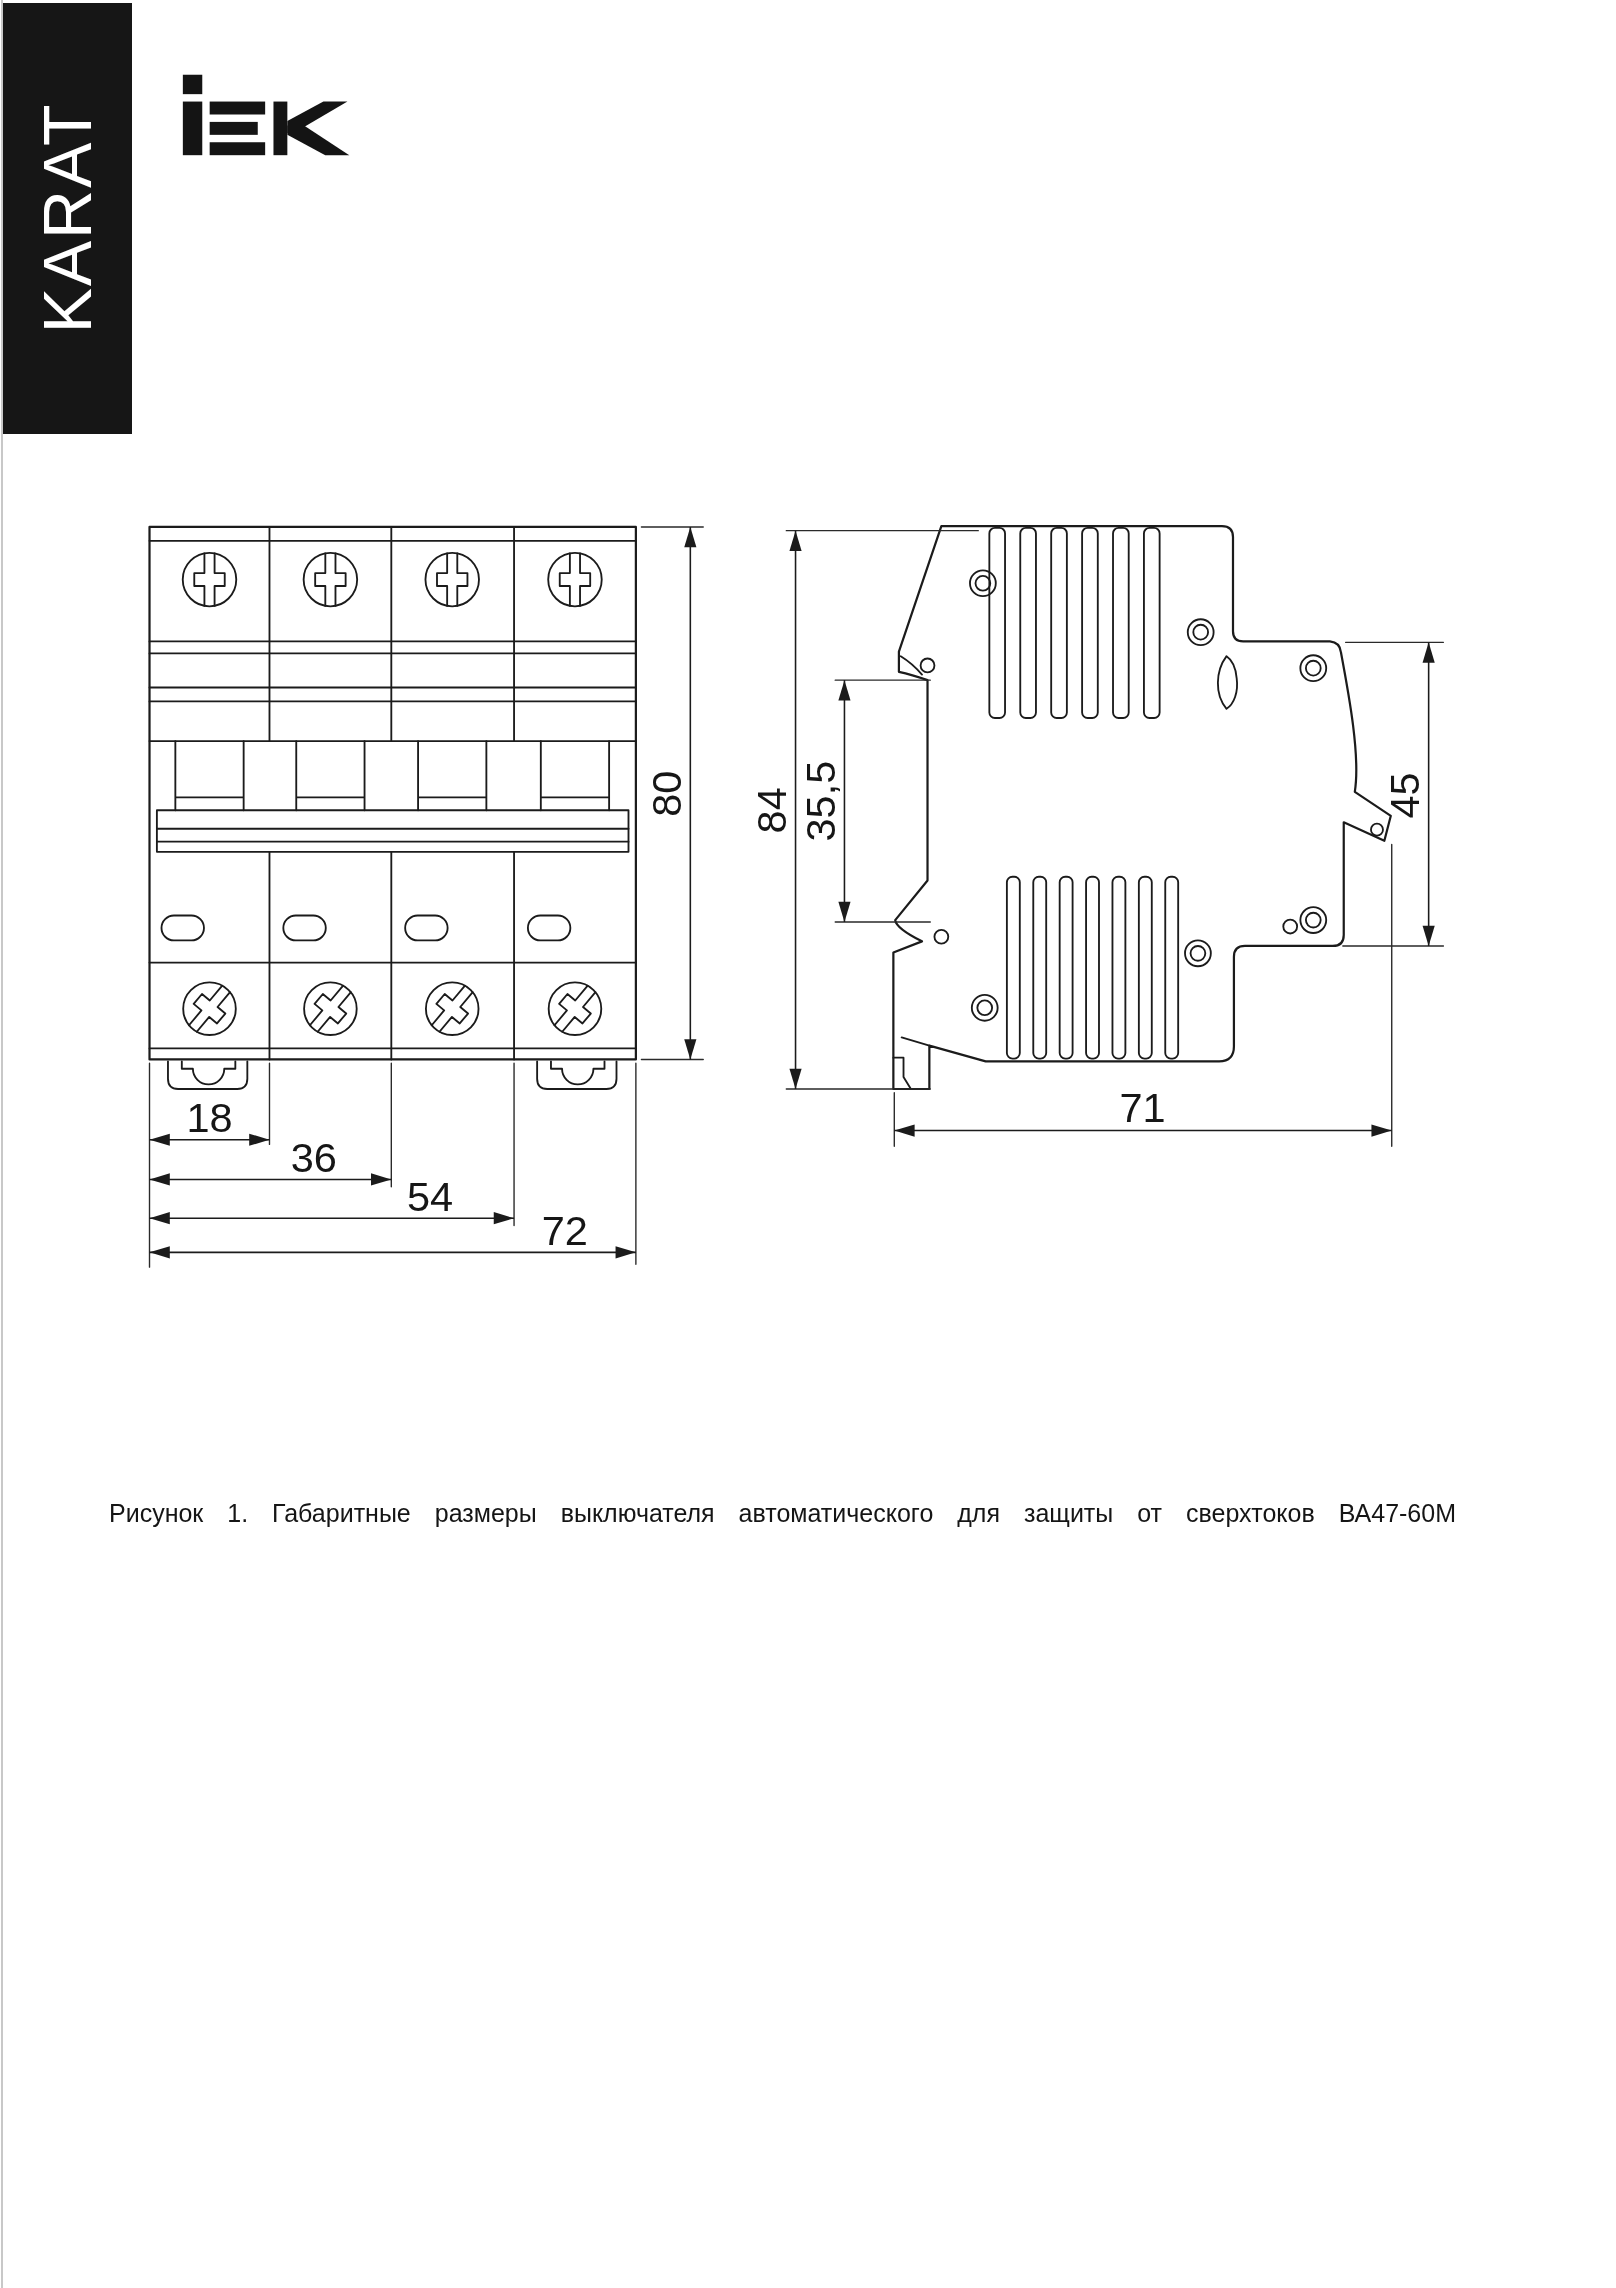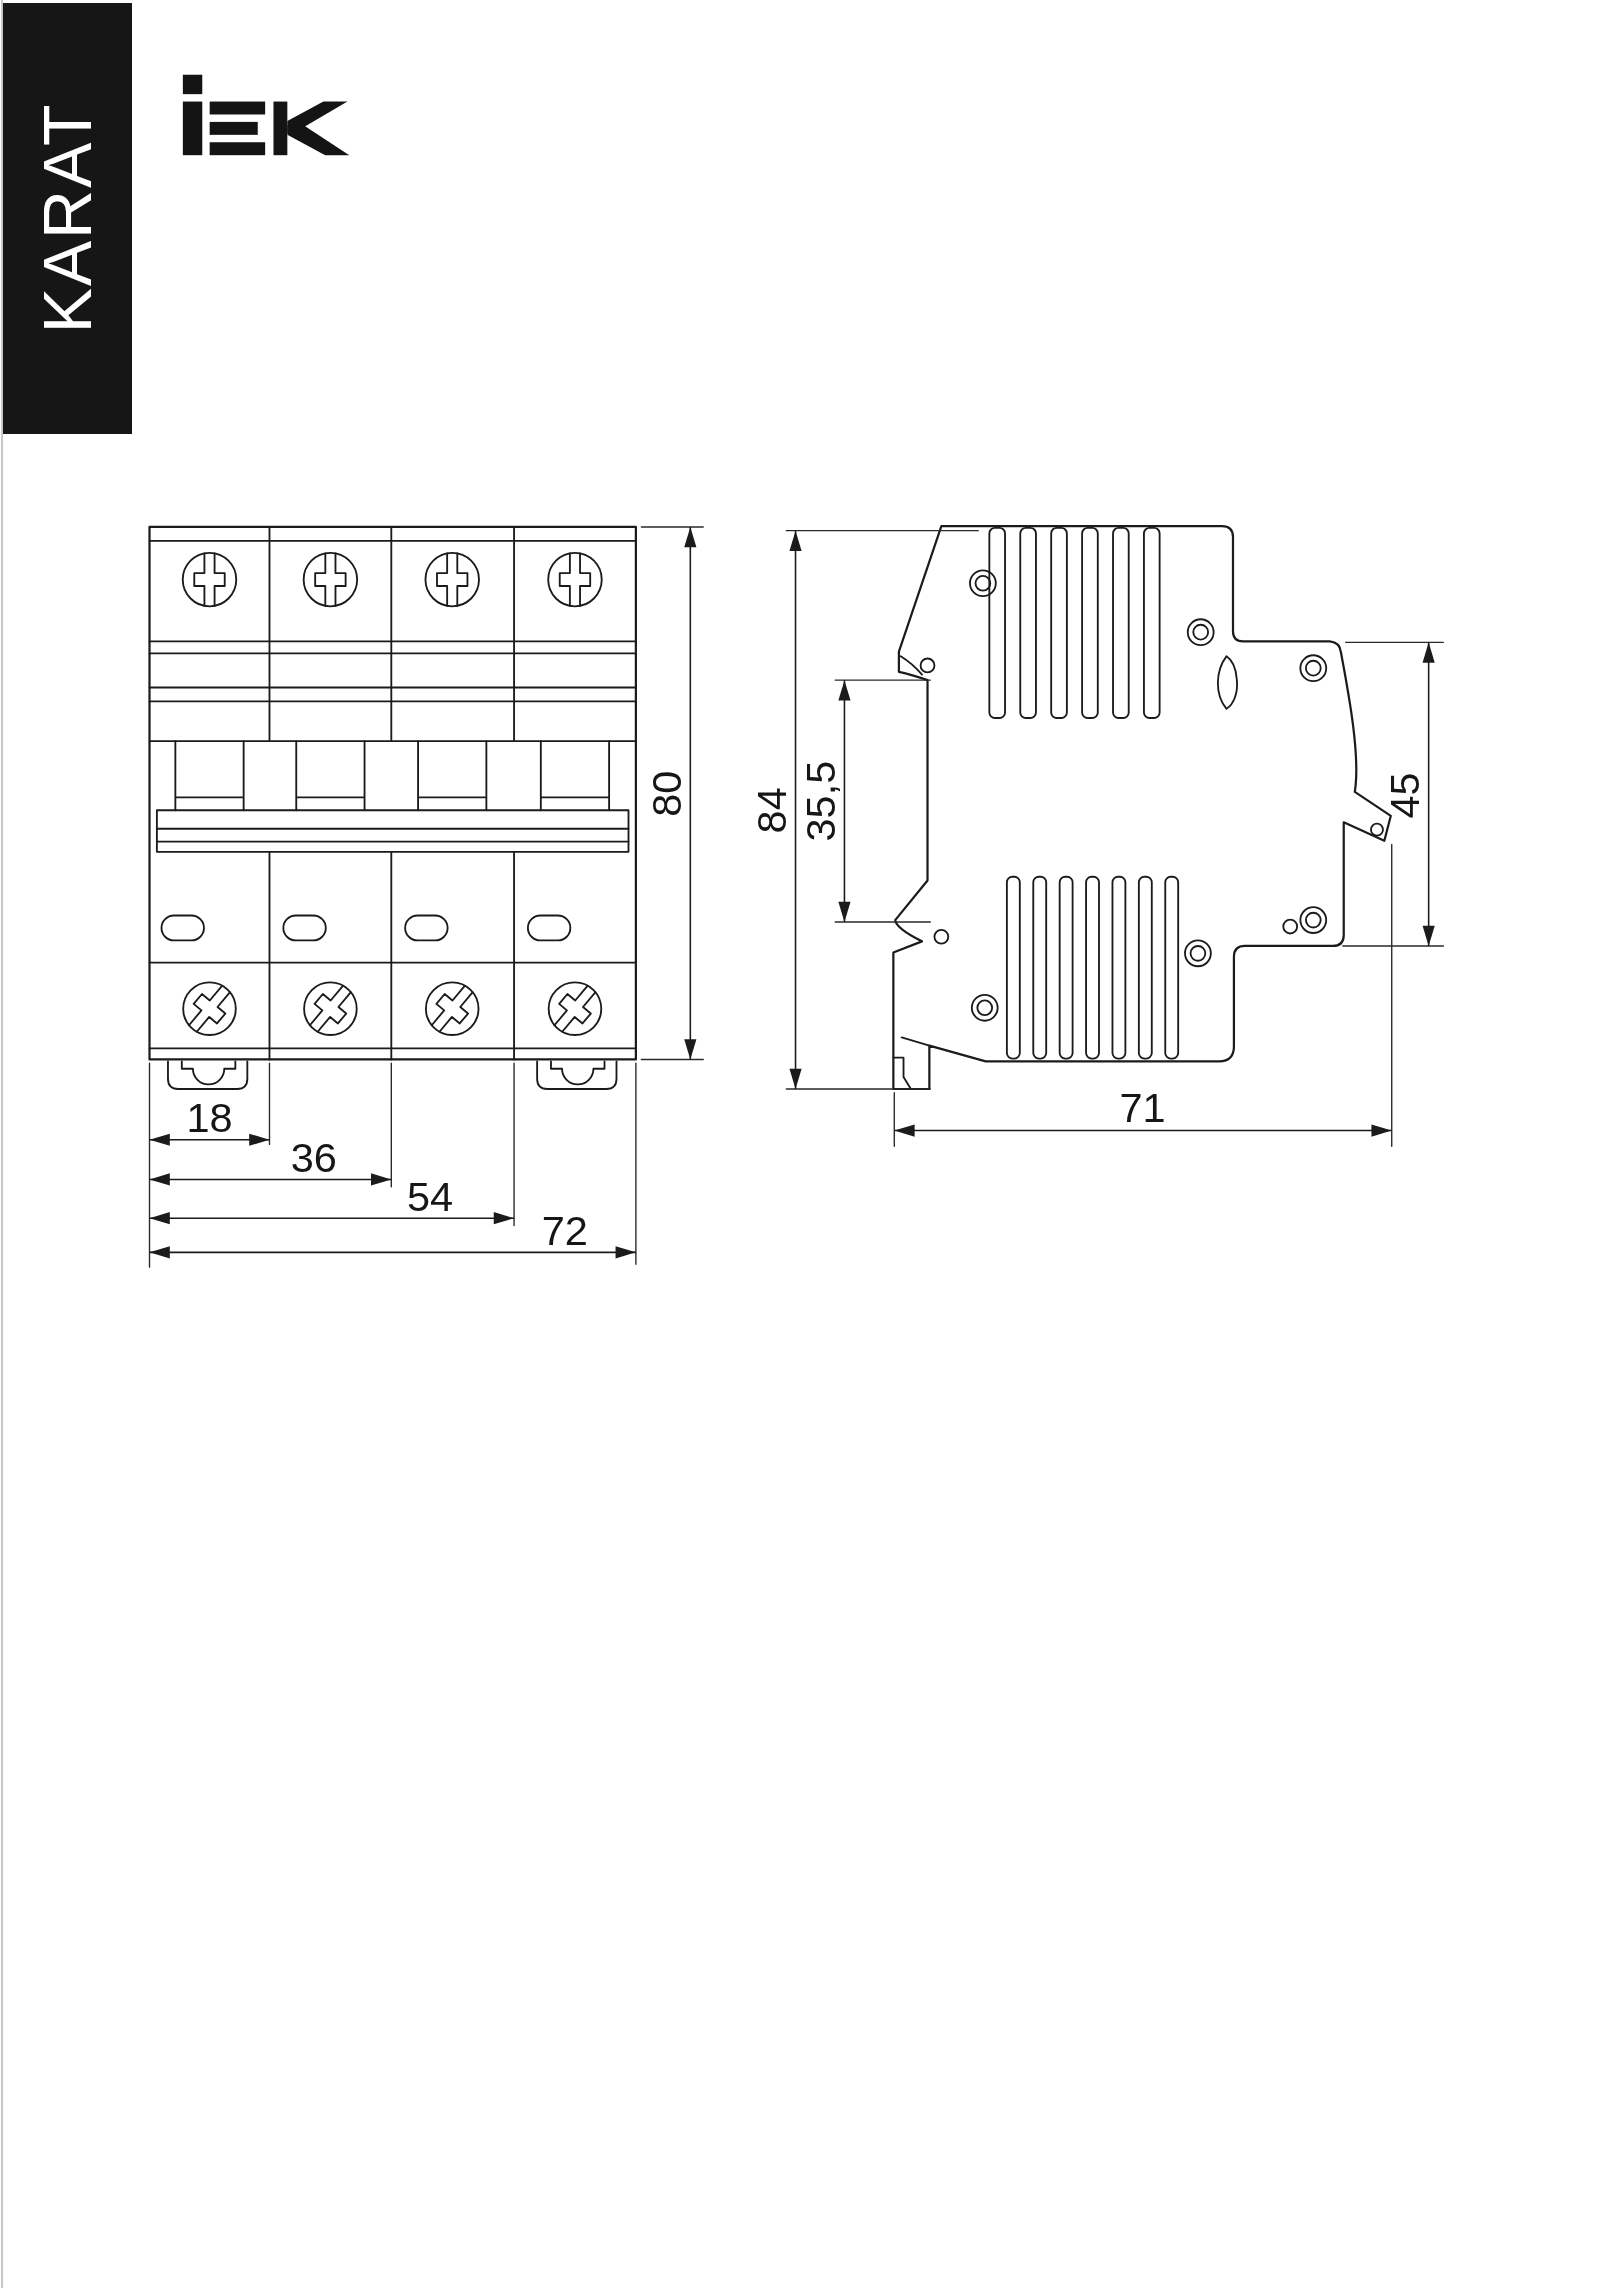--- a/index.html
+++ b/index.html
@@ -214,15 +214,16 @@
       <text class="num" transform="translate(1538,862) rotate(-90)" text-anchor="middle">45</text>
     </g>
 
     <g>
       <path class="t" d="M969,1184 V1242 M1508,915 V1242"></path>
       <line class="dim" x1="969" y1="1225" x2="1508" y2="1225" marker-start="url(#arr)" marker-end="url(#arr)"></line>
       <text class="num" x="1238" y="1216" text-anchor="middle">71</text>
     </g>
   </svg>
 
+  <div class="caption">Рисунок 1. Габаритные размеры выключателя автоматического для защиты от сверхтоков ВА47-60М</div>
 
 </div>
 
 
 </body></html>

